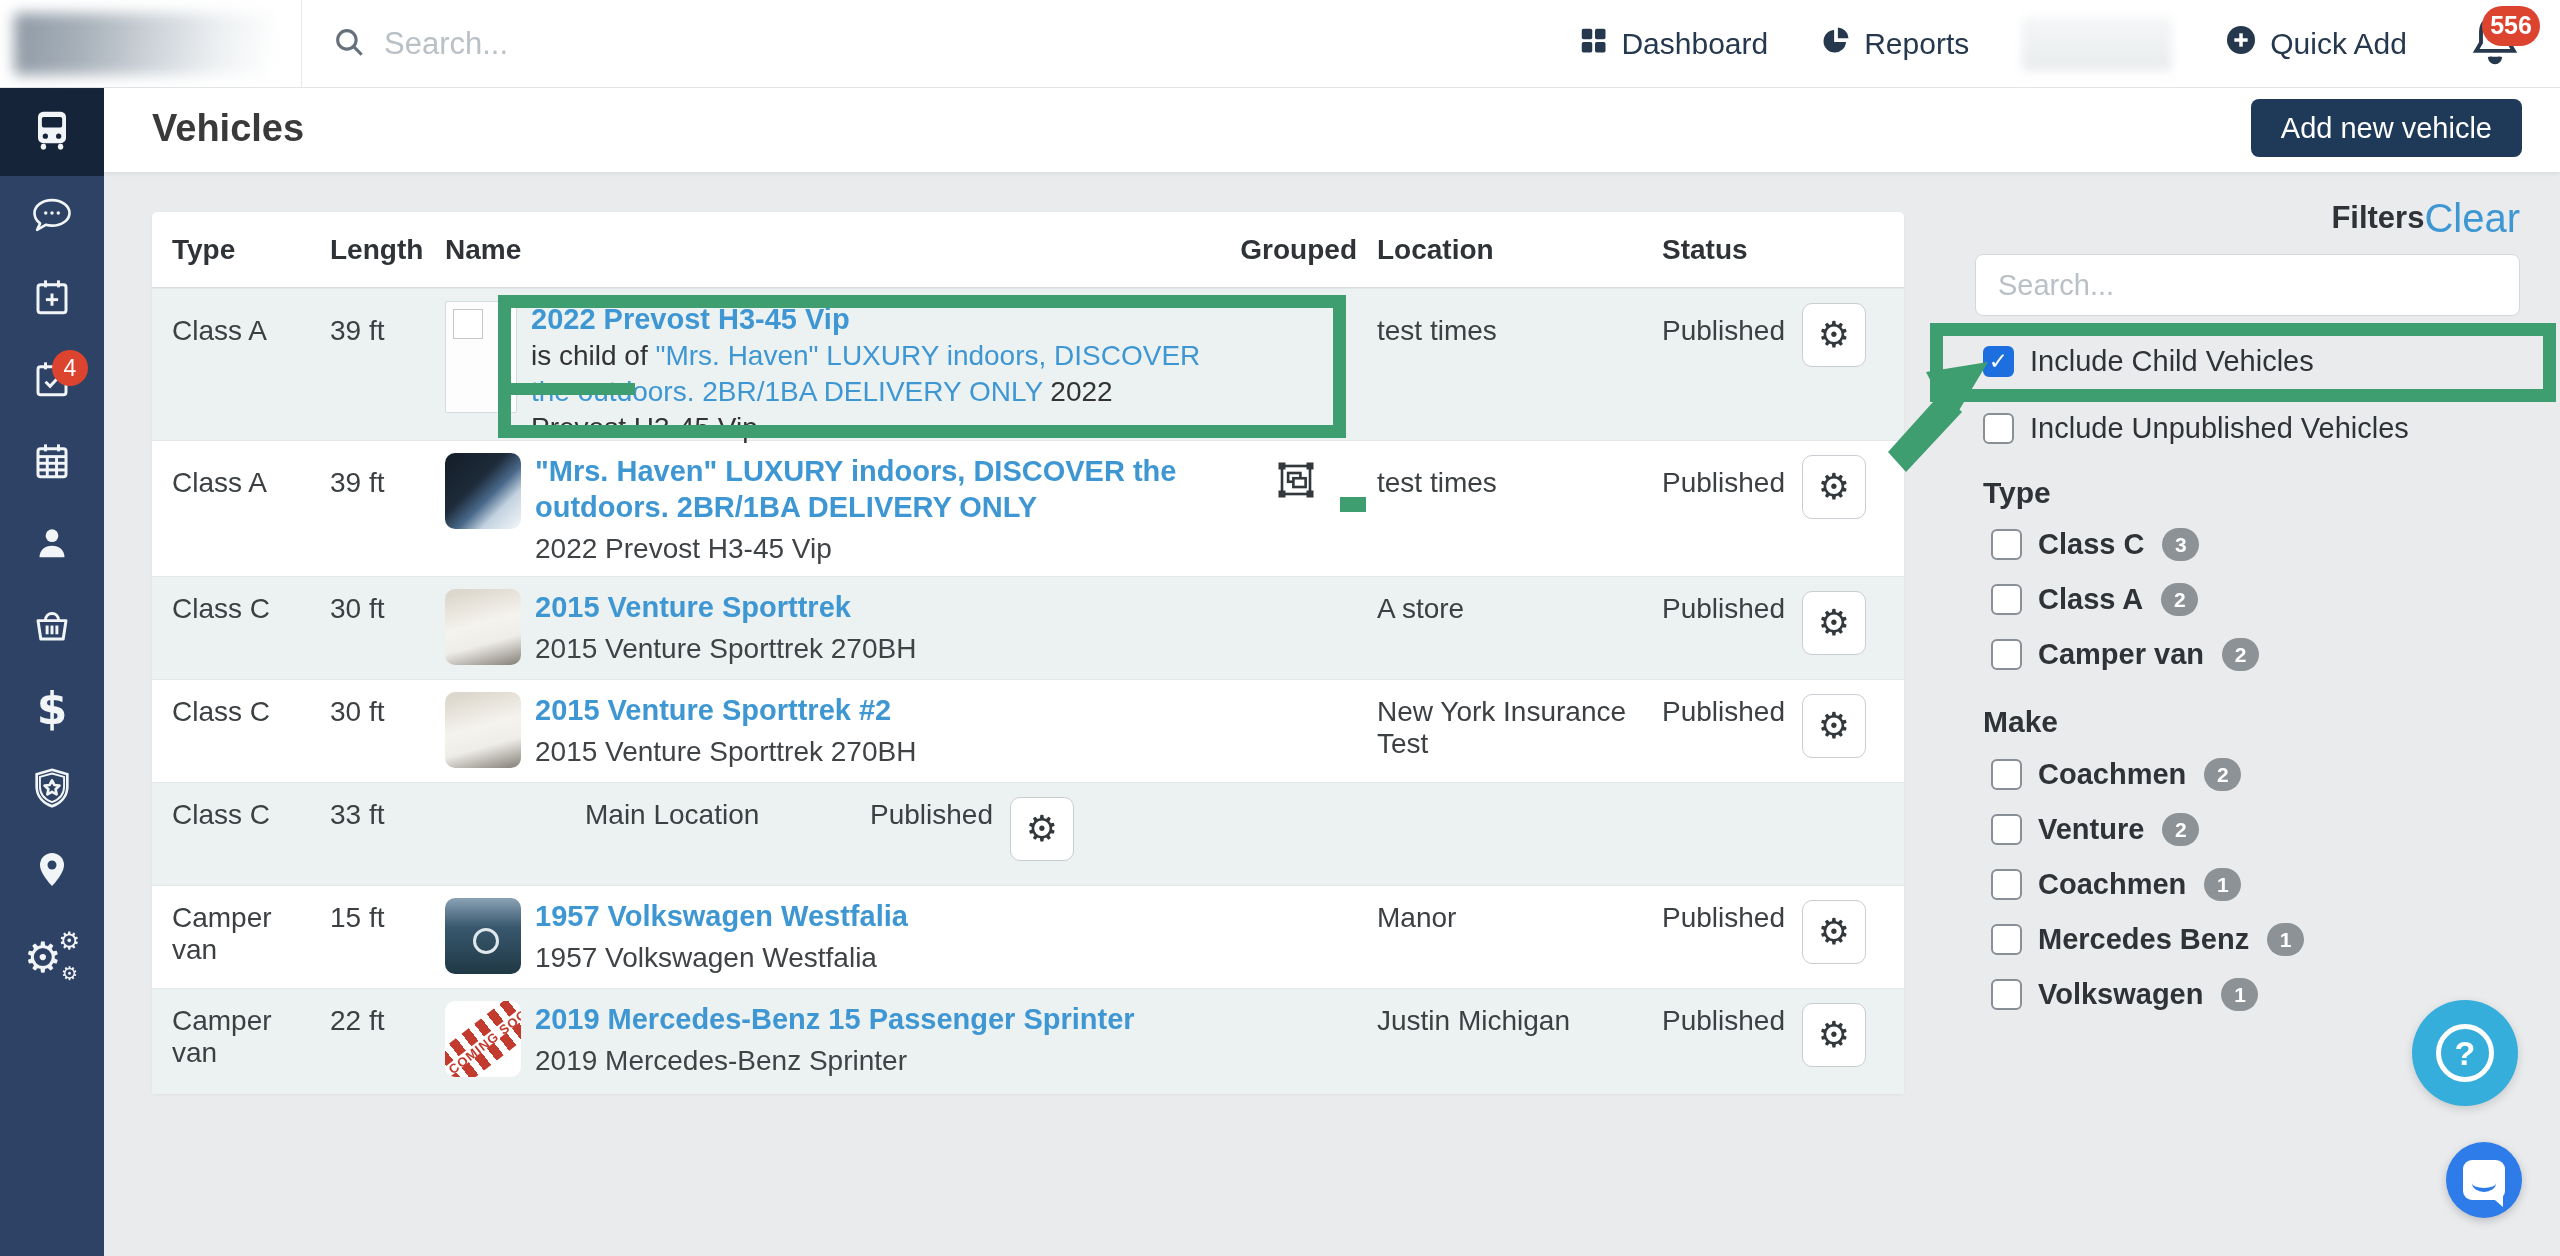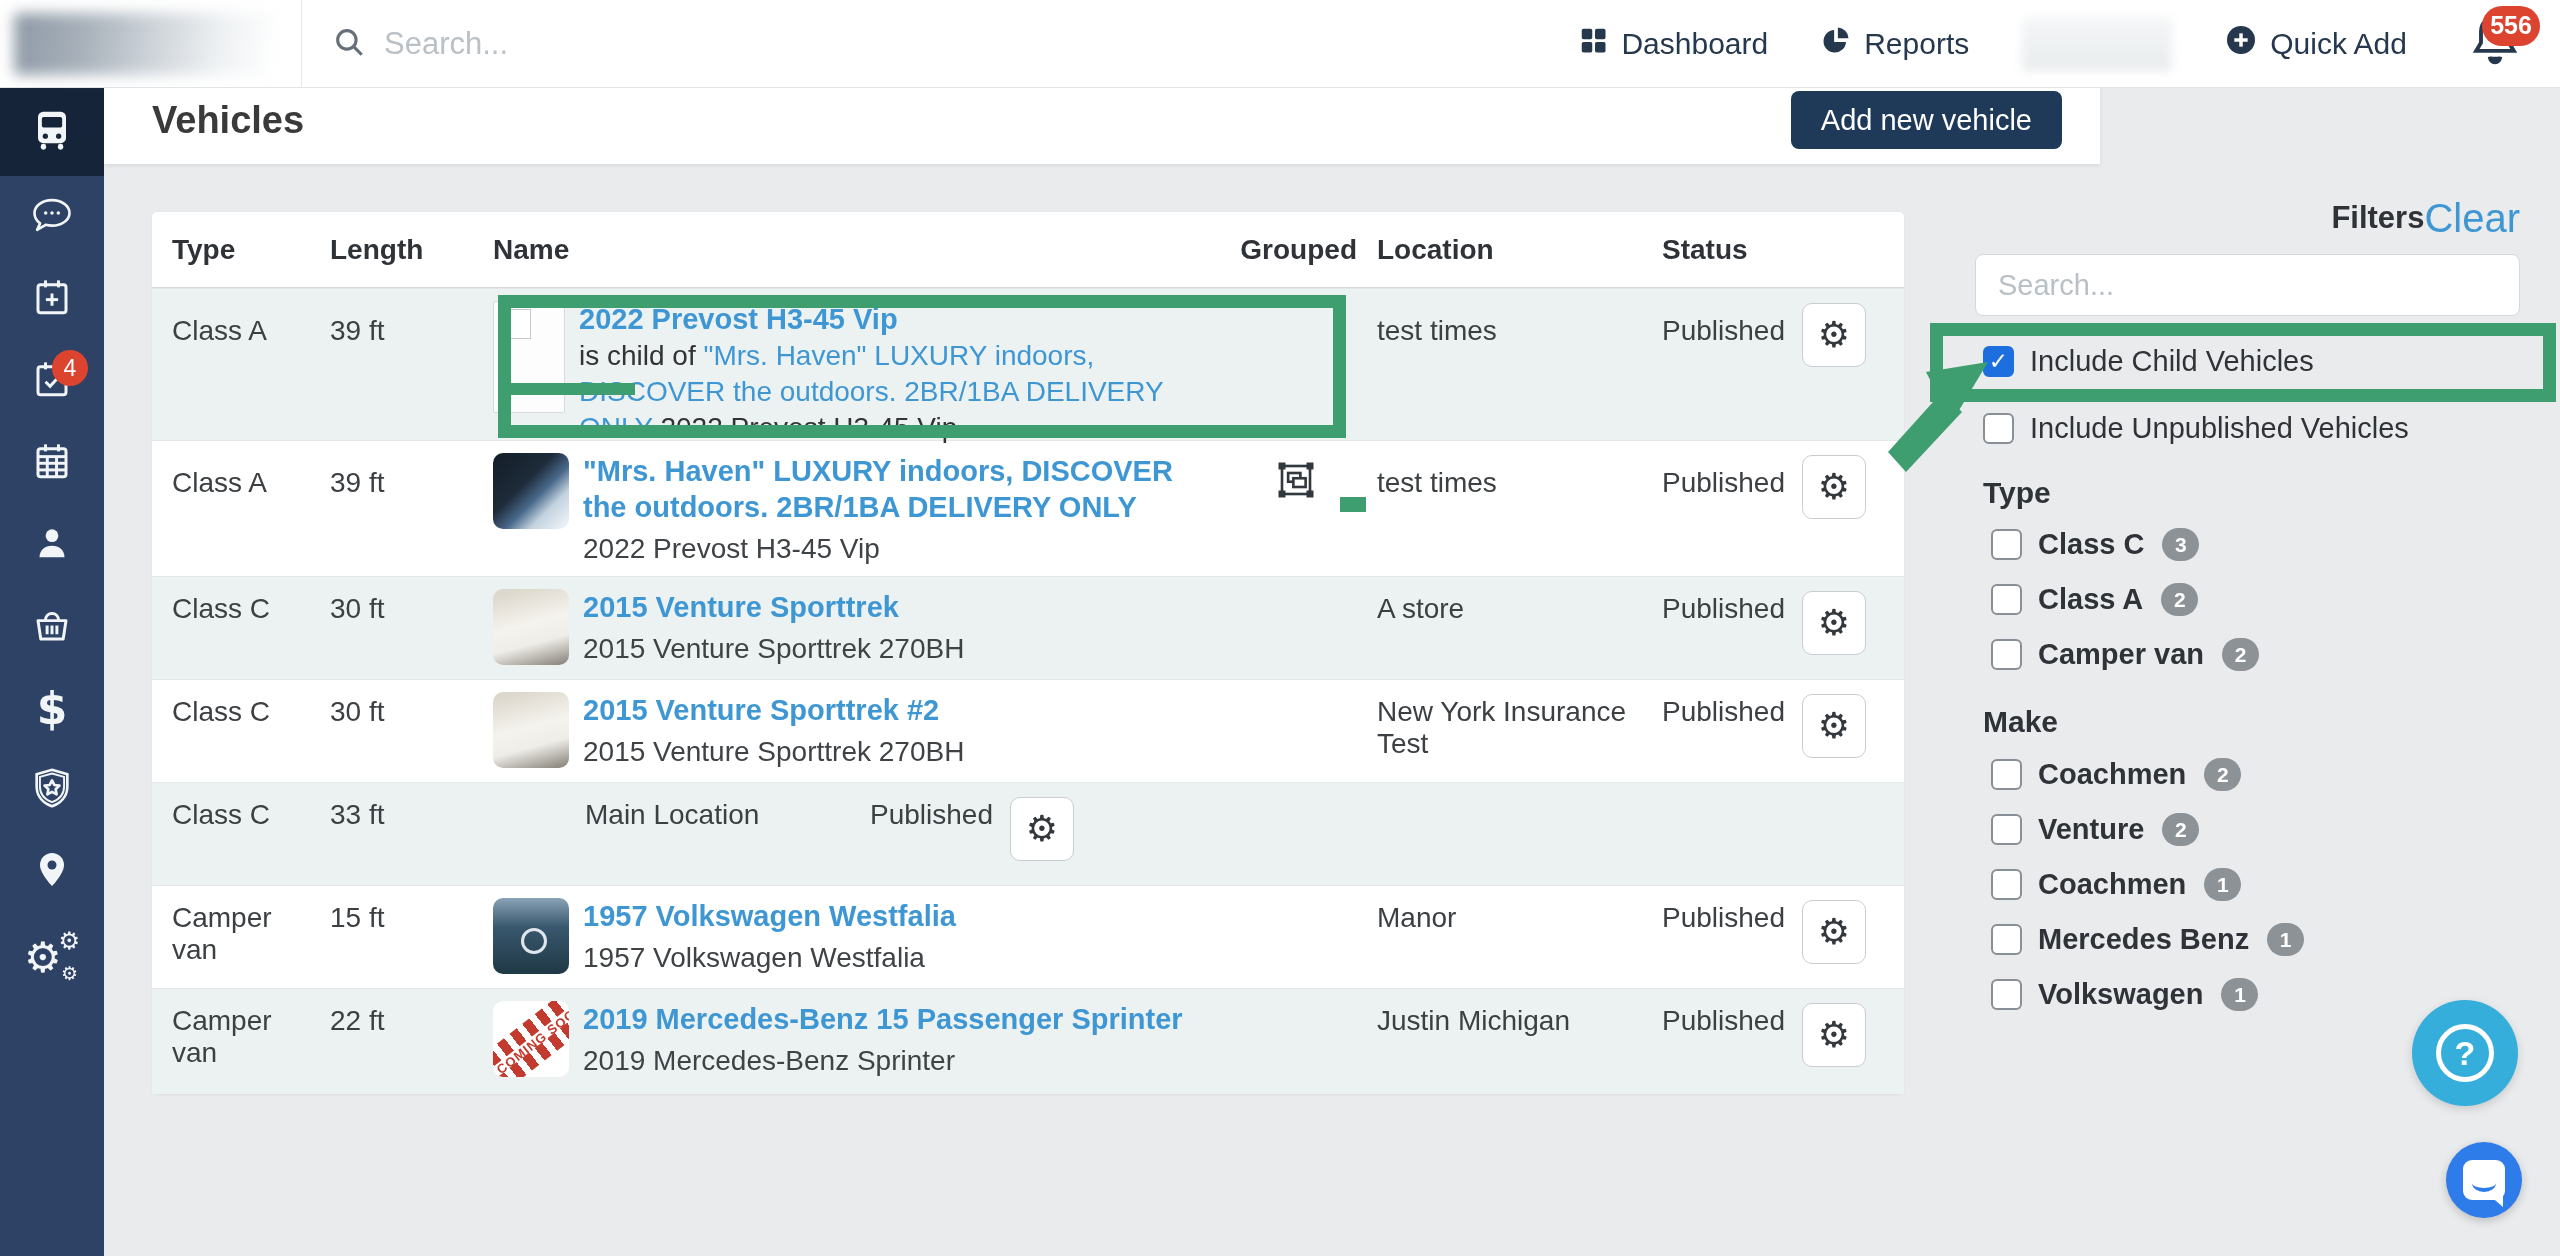--- a/index.html
+++ b/index.html
@@ -32,35 +32,35 @@
   .side-item.active{height:88px;background:#152438;}
   .side-badge{position:absolute;top:10px;right:16px;width:36px;height:36px;border-radius:50%;background:#dd4430;
     color:#fff;font-size:23px;display:flex;align-items:center;justify-content:center;}
   .glyph-icon{font-family:"DejaVu Sans",sans-serif;line-height:1;}
   .gears-icon{position:relative;width:56px;height:52px;color:#f2f5f7;}
   .gears-icon .g1{position:absolute;left:0;top:8px;font-size:42px;}
   .gears-icon .g2{position:absolute;right:0;top:0;font-size:24px;}
   .gears-icon .g3{position:absolute;right:2px;bottom:-2px;font-size:19px;}
 
   
-  .page-header{position:absolute;left:104px;top:76px;width:1996px;height:88px;background:#fff;
+  .page-header{position:absolute;left:104px;top:84px;width:2456px;height:88px;background:#fff;
     box-shadow:0 2px 4px rgba(0,0,0,.07);z-index:4;}
   .page-title{position:absolute;left:48px;top:0;height:88px;display:flex;align-items:center;
     font-size:38px;font-weight:bold;color:#3a3a3a;}
   .add-vehicle-btn{position:absolute;right:38px;top:15px;height:58px;padding:0 30px;background:#1f3a59;color:#fff;
     border:none;border-radius:8px;font-size:29px;font-family:inherit;cursor:pointer;display:flex;align-items:center;}
 
   
   .table-card{position:absolute;left:152px;top:212px;width:1752px;height:882px;background:#fff;
     border-radius:5px;box-shadow:0 1px 3px rgba(0,0,0,.05);z-index:3;}
   .thead{display:flex;height:76px;align-items:center;padding:0 20px;border-bottom:1px solid #d8dbde;
     font-size:28px;font-weight:bold;color:#2f3338;}
   .c-type{width:150px;flex:none;}
   .c-length{width:115px;flex:none;margin-left:8px;}
-  .c-name{flex:1;min-width:0;margin-left:48px;}
+  .c-name{flex:1;min-width:0;}
   .c-grouped{width:120px;flex:none;text-align:right;}
   .c-location{width:305px;flex:none;padding-left:20px;}
   .c-status{width:140px;flex:none;}
   .c-actions{width:82px;flex:none;}
   .trow{display:flex;padding:0 20px;border-top:1px solid #e4e7e9;align-items:flex-start;}
   .trow:first-of-type{border-top:none;}
   .trow.zebra{background:#ecf1f1;}
   .trow .cell{padding-top:var(--pt,16px);font-size:28px;color:#3c4043;}
   .row-tall{--pt:26px;}
   .row-short{--pt:16px;}

